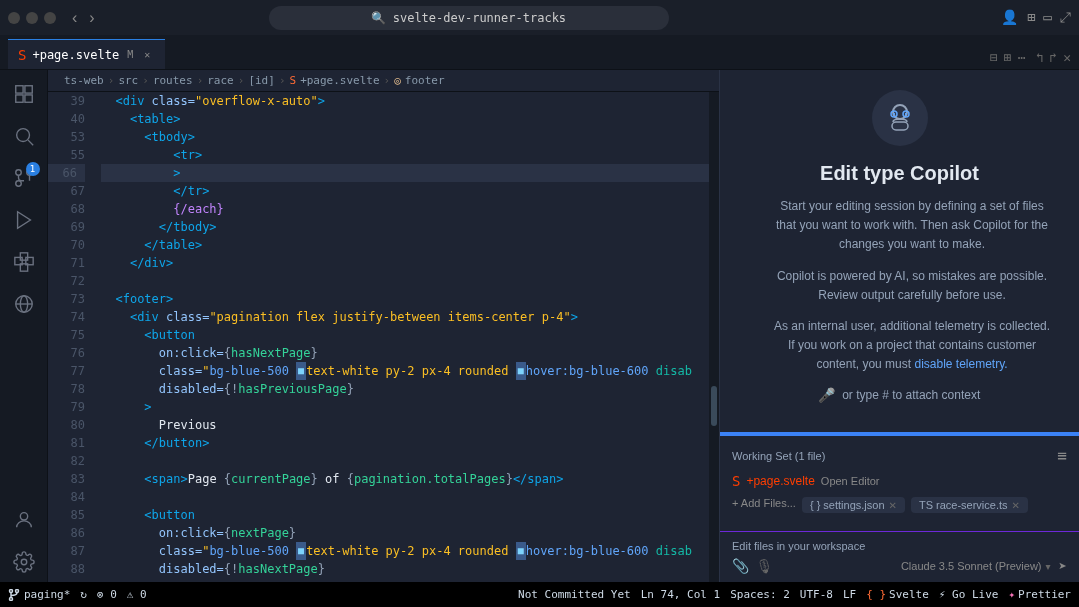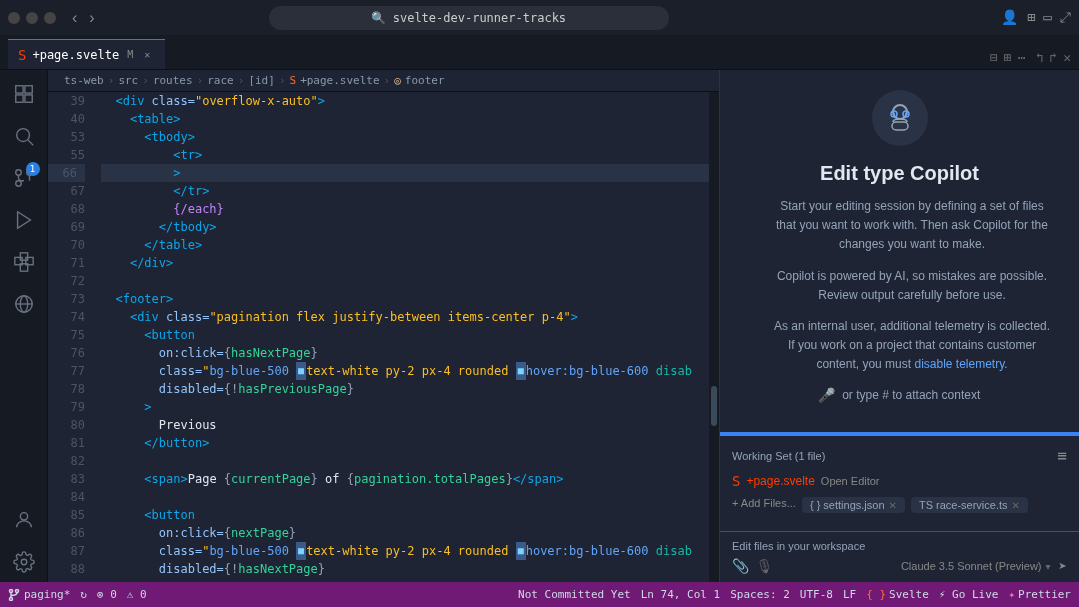--- a/index.html
+++ b/index.html
@@ -286,21 +286,21 @@
       display: flex; align-items: center; gap: 4px;
       color: #888; font-size: 11px; font-family: sans-serif;
       margin-left: auto; cursor: pointer;
     }
     .model-arrow { color: #666; font-size: 10px; }
     .send-btn { color: #888; font-size: 14px; cursor: pointer; }
 
     
     .status-bar {
       height: 25px;
-      background: #701a75;
+      background: #000000;
       display: flex;
       align-items: center;
       padding: 0 8px;
       font-size: 11px;
       gap: 12px;
       color: #cdd9e5;
     }
     .status-left { display: flex; gap: 10px; align-items: center; }
     .status-right { display: flex; gap: 10px; align-items: center; margin-left: auto; }
     .status-item { display: flex; align-items: center; gap: 3px; cursor: pointer; }

